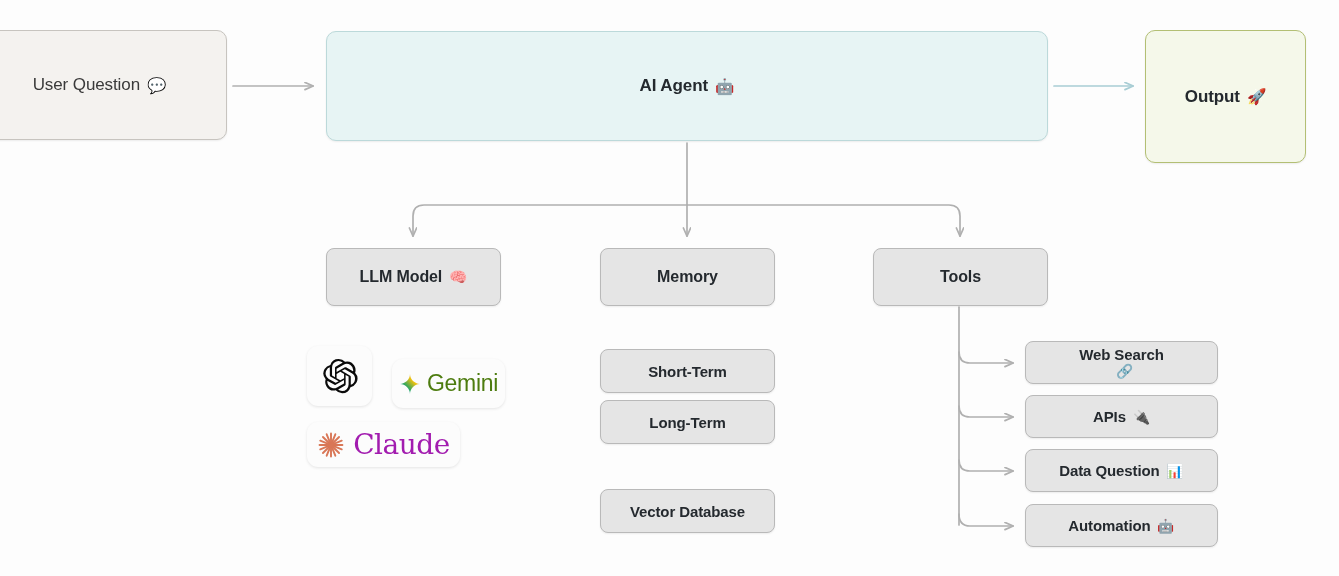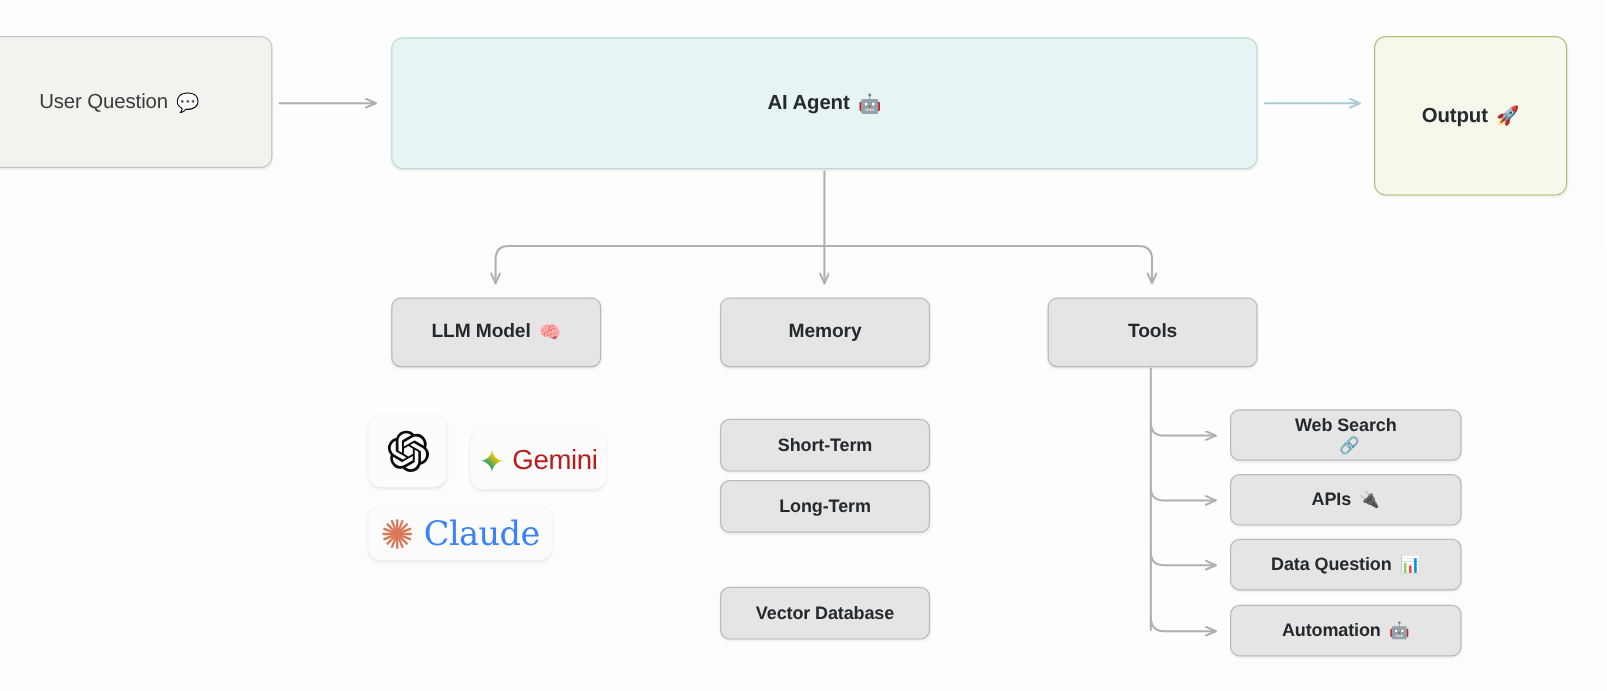--- a/index.html
+++ b/index.html
@@ -107,27 +107,27 @@
     box-shadow: 0 1px 3px rgba(0,0,0,0.10);
     z-index: 2;
   }
   #logo-openai { left: 307px; top: 346px; width: 65px; height: 60px; }
   #logo-gemini { left: 392px; top: 359px; width: 113px; height: 49px; gap: 6px; }
   #logo-claude { left: 307px; top: 422px; width: 153px; height: 45px; gap: 8px; }
 
   .gemini-word {
     font-family: "Liberation Sans", sans-serif;
     font-size: 23px;
-    color: #b91c1c;
+    color: #4d7c0f;
     letter-spacing: -0.3px;
   }
   .claude-word {
     font-family: "DejaVu Serif", serif;
     font-size: 28px;
-    color: #3b82f6;
+    color: #a21caf;
     letter-spacing: -0.5px;
   }
 </style>
 </head>
 <body>
 
 <div id="canvas">
 
   <svg id="edges" viewBox="0 0 1339 576" width="1339" height="576">
     <defs>

